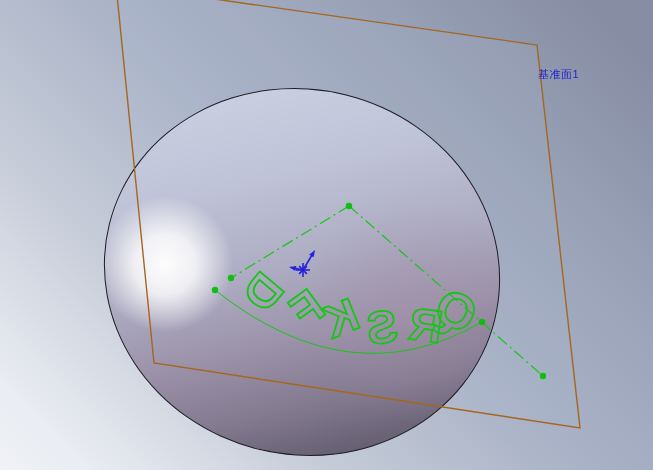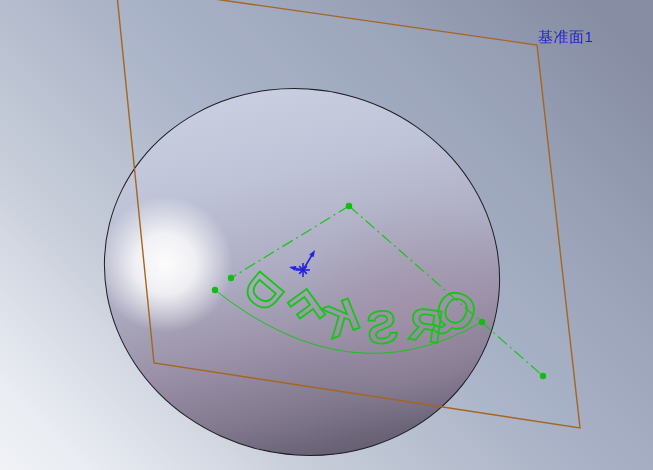--- a/index.html
+++ b/index.html
@@ -27,23 +27,24 @@
   .sketch-letter{
     position:absolute;
     font-weight:700;
     color:transparent;
     -webkit-text-stroke:1.8px #17c517;
     line-height:1;
     user-select:none;
   }
   #plane-label{
     position:absolute;
-    font-size:15px;
+    font-size:11px;
     letter-spacing:0.5px;
     white-space:nowrap;
+    margin-top:39px;
   }
 </style>
 </head>
 <body>
 
 <div id="stage">
 
   <svg id="plane-under" width="653" height="470">
     <polygon points="116,-15 537,45 580,428 154,363" fill="rgba(175,190,212,0.14)"></polygon>
   </svg>

